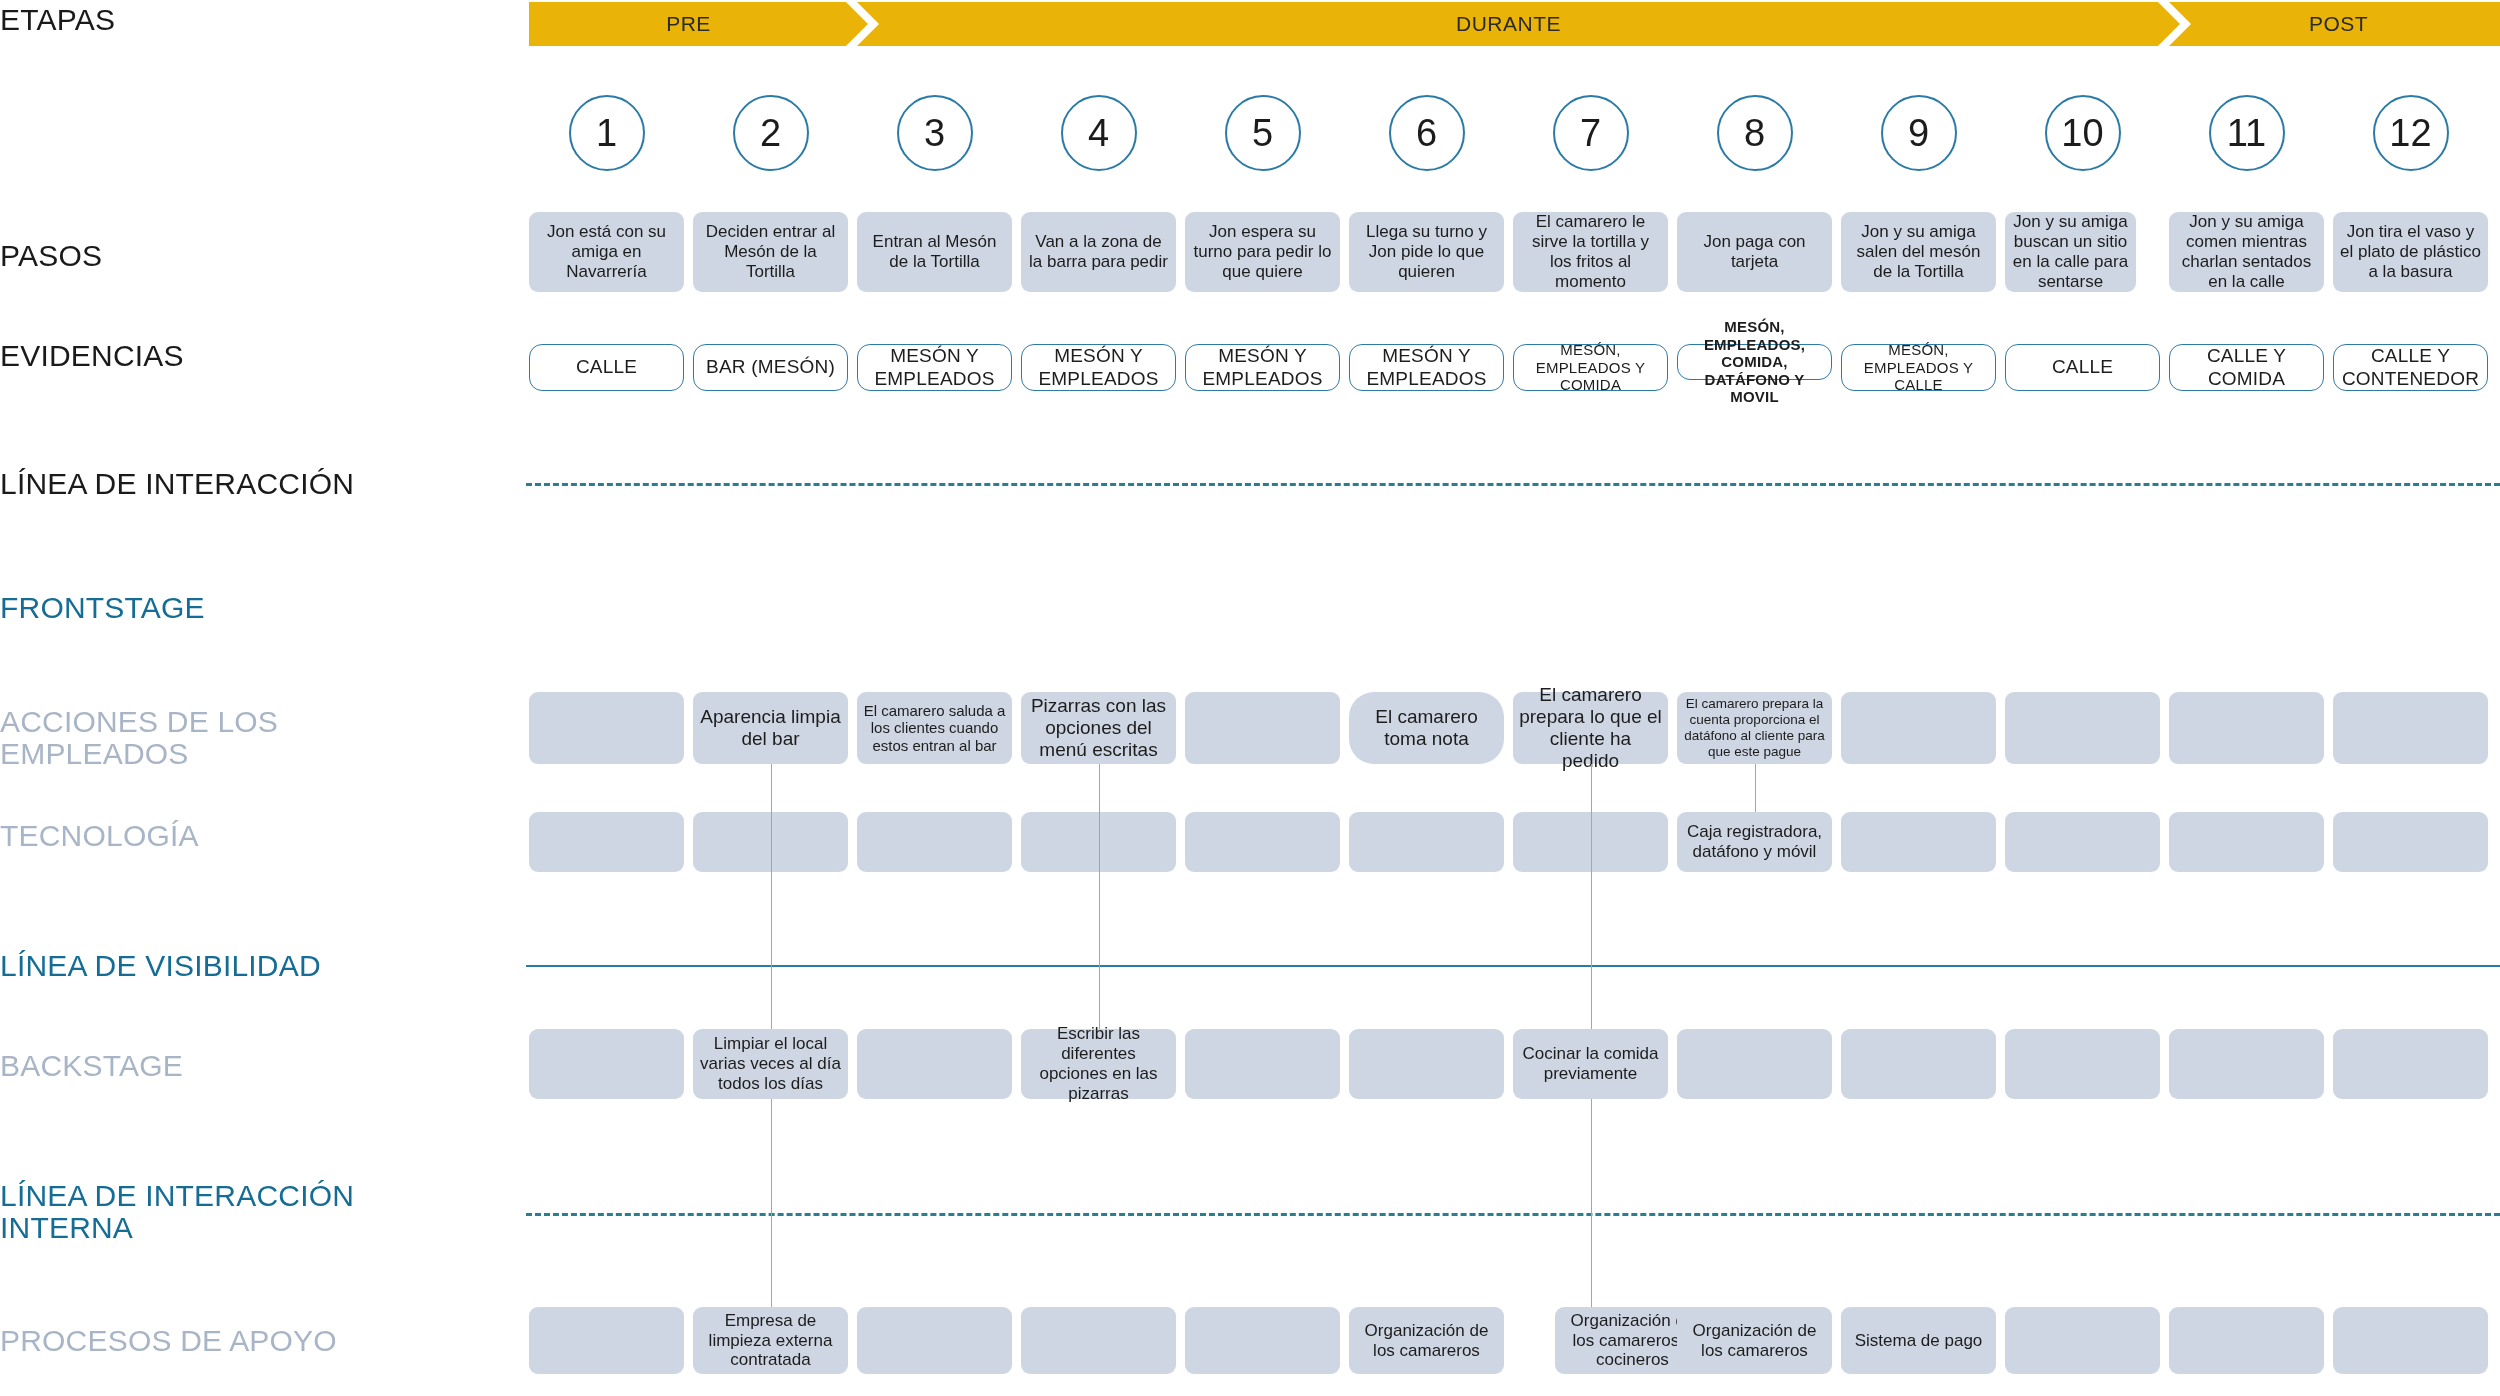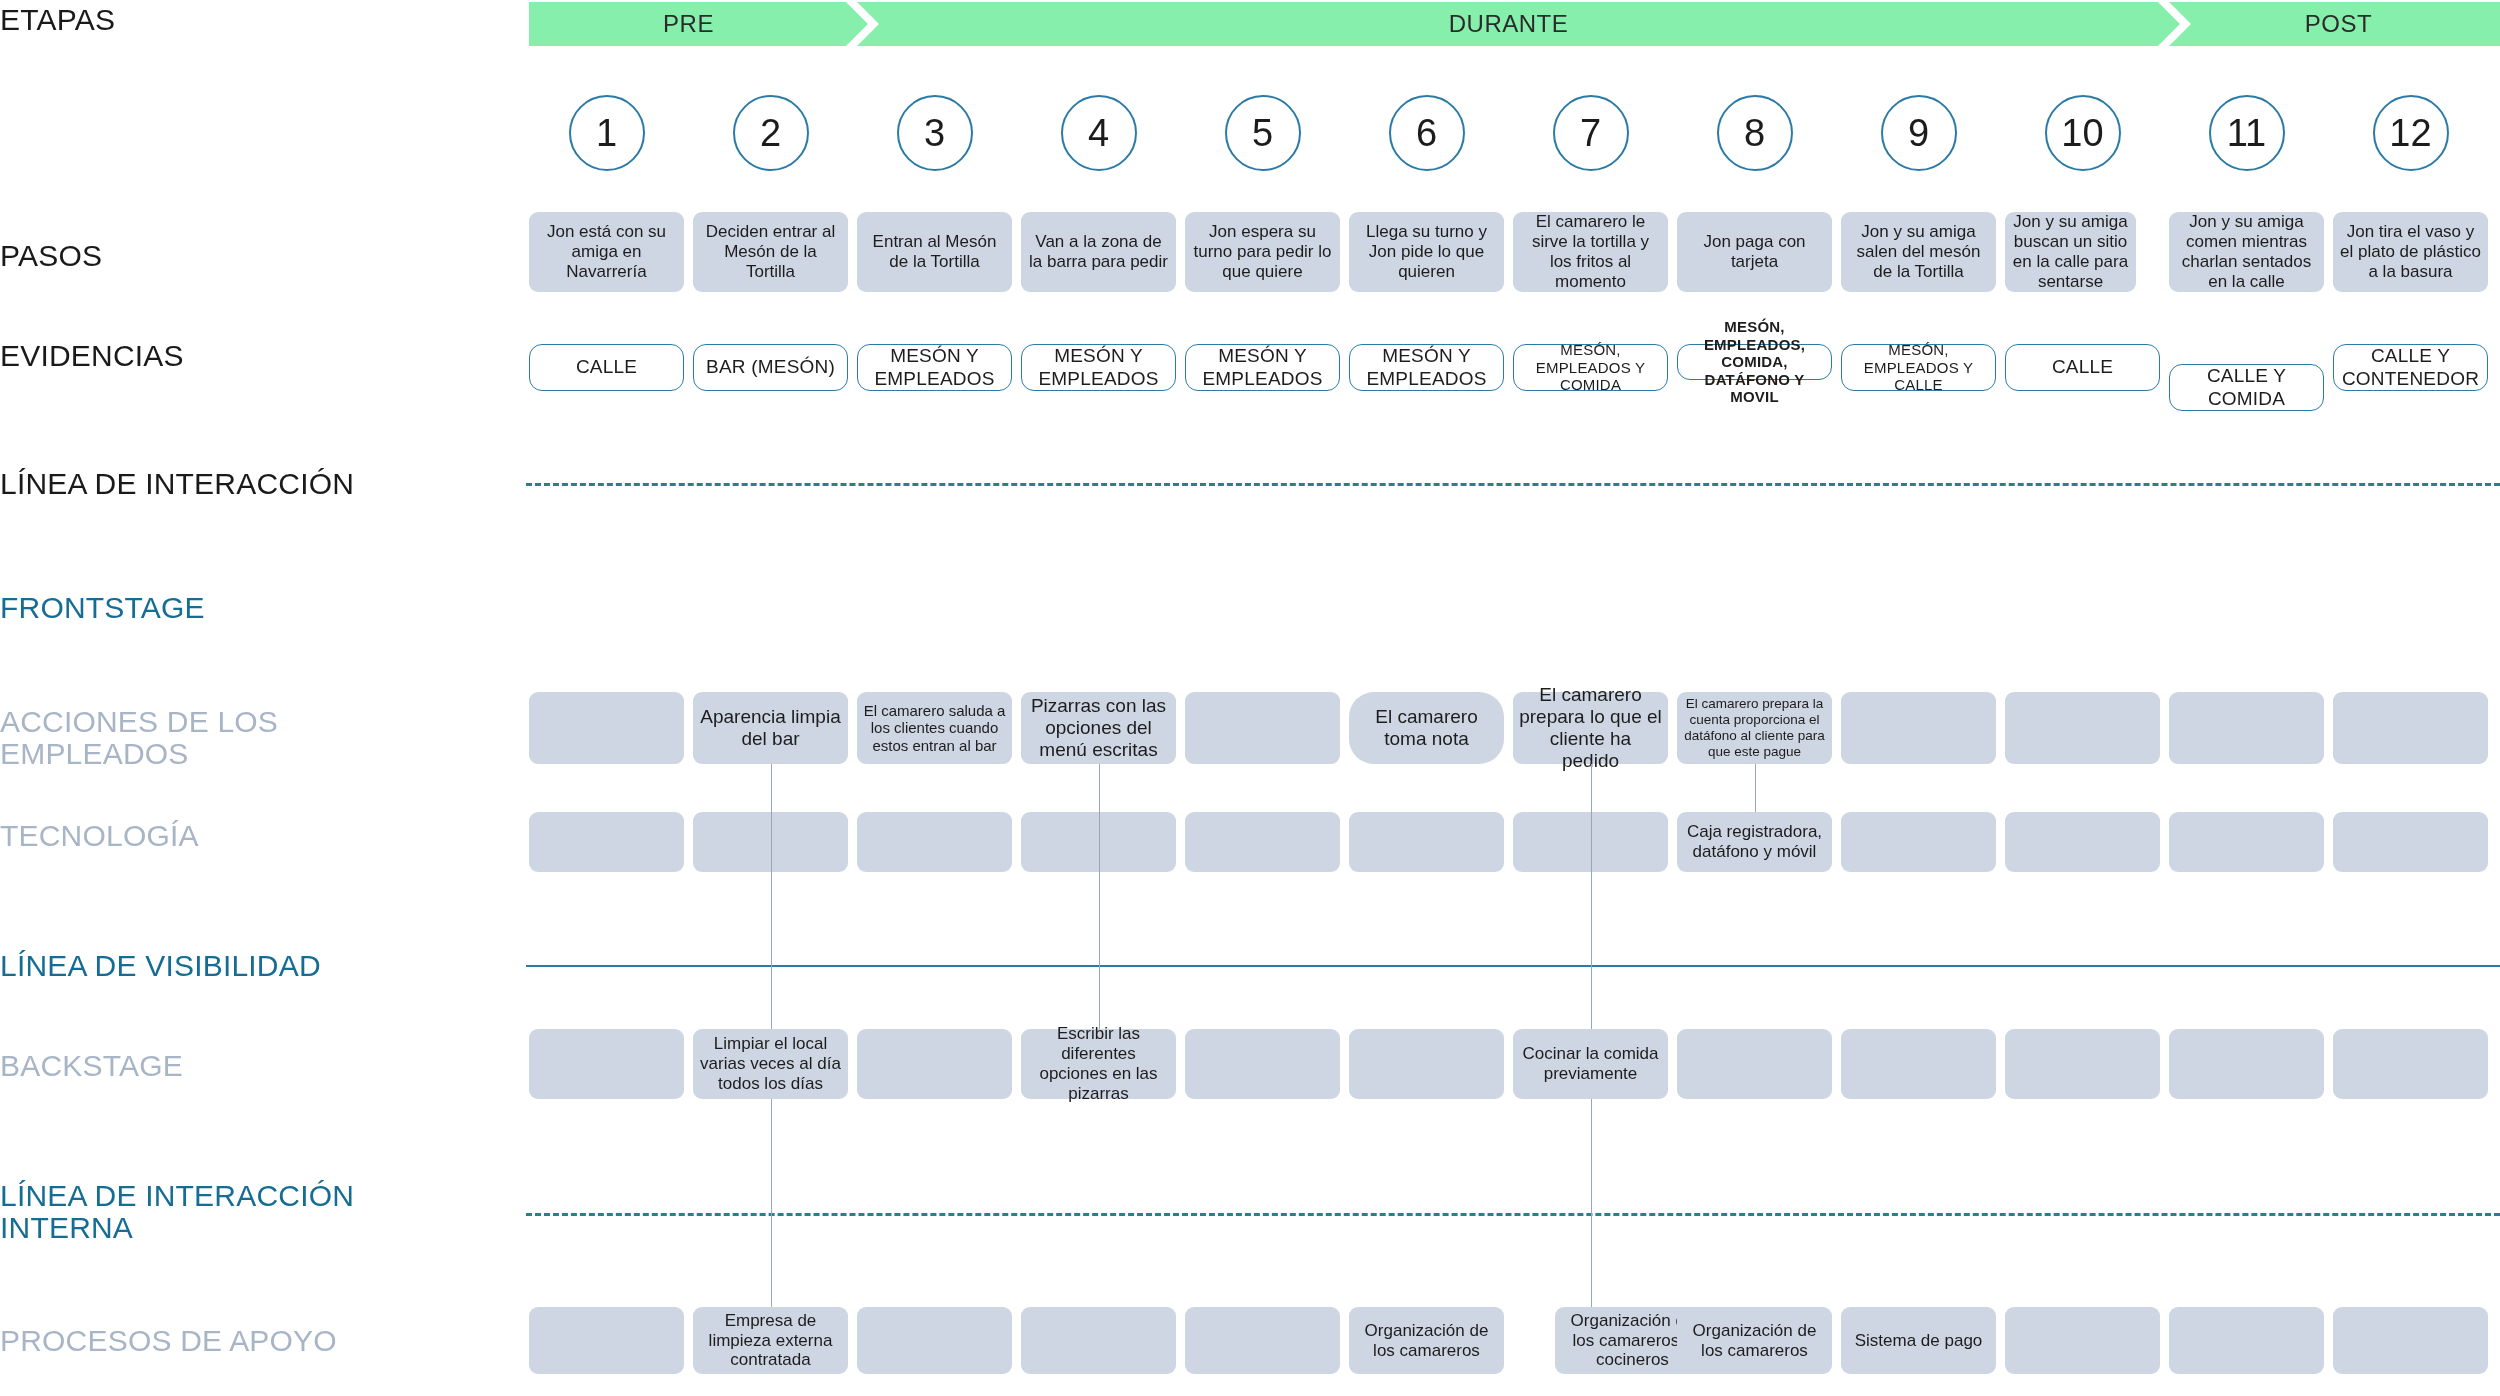--- a/index.html
+++ b/index.html
@@ -27,26 +27,26 @@
     white-space: pre-line;
   }
   .row-label.teal { color: #156c94; }
   .row-label.muted { color: #a8b5c6; }
 
   
   .stage {
     position: absolute;
     top: 2px;
     height: 44px;
-    background: #86efac;
+    background: #eab308;
     display: flex;
     align-items: center;
     justify-content: center;
     color: #2b2b2b;
-    font-size: 24px;
+    font-size: 21px;
     letter-spacing: 0.5px;
   }
   .stage.arrow {
     clip-path: polygon(0 0, calc(100% - 22px) 0, 100% 50%, calc(100% - 22px) 100%, 0 100%);
     padding-right: 20px;
   }
   .stage.arrow-notch {
     clip-path: polygon(0 0, calc(100% - 22px) 0, 100% 50%, calc(100% - 22px) 100%, 0 100%, 22px 50%);
     padding-right: 20px;
   }
@@ -164,21 +164,21 @@
     <div class="cell outlined evidencias" style="left: 529px; top: 344px; width: 155px; height: 47px;">CALLE</div>
     <div class="cell outlined evidencias" style="left: 693px; top: 344px; width: 155px; height: 47px;">BAR (MESÓN)</div>
     <div class="cell outlined evidencias" style="left: 857px; top: 344px; width: 155px; height: 47px;">MESÓN Y EMPLEADOS</div>
     <div class="cell outlined evidencias" style="left: 1021px; top: 344px; width: 155px; height: 47px;">MESÓN Y EMPLEADOS</div>
     <div class="cell outlined evidencias" style="left: 1185px; top: 344px; width: 155px; height: 47px;">MESÓN Y EMPLEADOS</div>
     <div class="cell outlined evidencias" style="left: 1349px; top: 344px; width: 155px; height: 47px;">MESÓN Y EMPLEADOS</div>
     <div class="cell outlined evidencias small" style="left: 1513px; top: 344px; width: 155px; height: 47px;">MESÓN, EMPLEADOS Y COMIDA</div>
     <div class="cell outlined evidencias small" style="left: 1677px; top: 344px; width: 155px; height: 36px; font-weight: bold;">MESÓN, EMPLEADOS, COMIDA, DATÁFONO Y MOVIL</div>
     <div class="cell outlined evidencias small" style="left: 1841px; top: 344px; width: 155px; height: 47px;">MESÓN, EMPLEADOS Y CALLE</div>
     <div class="cell outlined evidencias" style="left: 2005px; top: 344px; width: 155px; height: 47px;">CALLE</div>
-    <div class="cell outlined evidencias" style="left: 2169px; top: 364px; width: 155px; height: 47px;">CALLE Y COMIDA</div>
+    <div class="cell outlined evidencias" style="left: 2169px; top: 344px; width: 155px; height: 47px;">CALLE Y COMIDA</div>
     <div class="cell outlined evidencias" style="left: 2333px; top: 344px; width: 155px; height: 47px;">CALLE Y CONTENEDOR</div>
     <div class="cell filled acciones" style="left: 529px; top: 692px; width: 155px; height: 72px;"></div>
     <div class="cell filled acciones" style="left: 693px; top: 692px; width: 155px; height: 72px;">Aparencia limpia del bar</div>
     <div class="cell filled acciones tiny" style="left: 857px; top: 692px; width: 155px; height: 72px;">El camarero saluda a los clientes cuando estos entran al bar</div>
     <div class="cell filled acciones" style="left: 1021px; top: 692px; width: 155px; height: 72px;">Pizarras con las opciones del menú escritas</div>
     <div class="cell filled acciones" style="left: 1185px; top: 692px; width: 155px; height: 72px;"></div>
     <div class="cell filled acciones" style="left: 1349px; top: 692px; width: 155px; height: 72px; border-radius: 25px;">El camarero toma nota</div>
     <div class="cell filled acciones" style="left: 1513px; top: 692px; width: 155px; height: 72px;">El camarero prepara lo que el cliente ha pedido</div>
     <div class="cell filled acciones xtiny" style="left: 1677px; top: 692px; width: 155px; height: 72px;">El camarero prepara la cuenta proporciona el datáfono al cliente para que este pague</div>
     <div class="cell filled acciones" style="left: 1841px; top: 692px; width: 155px; height: 72px;"></div>

